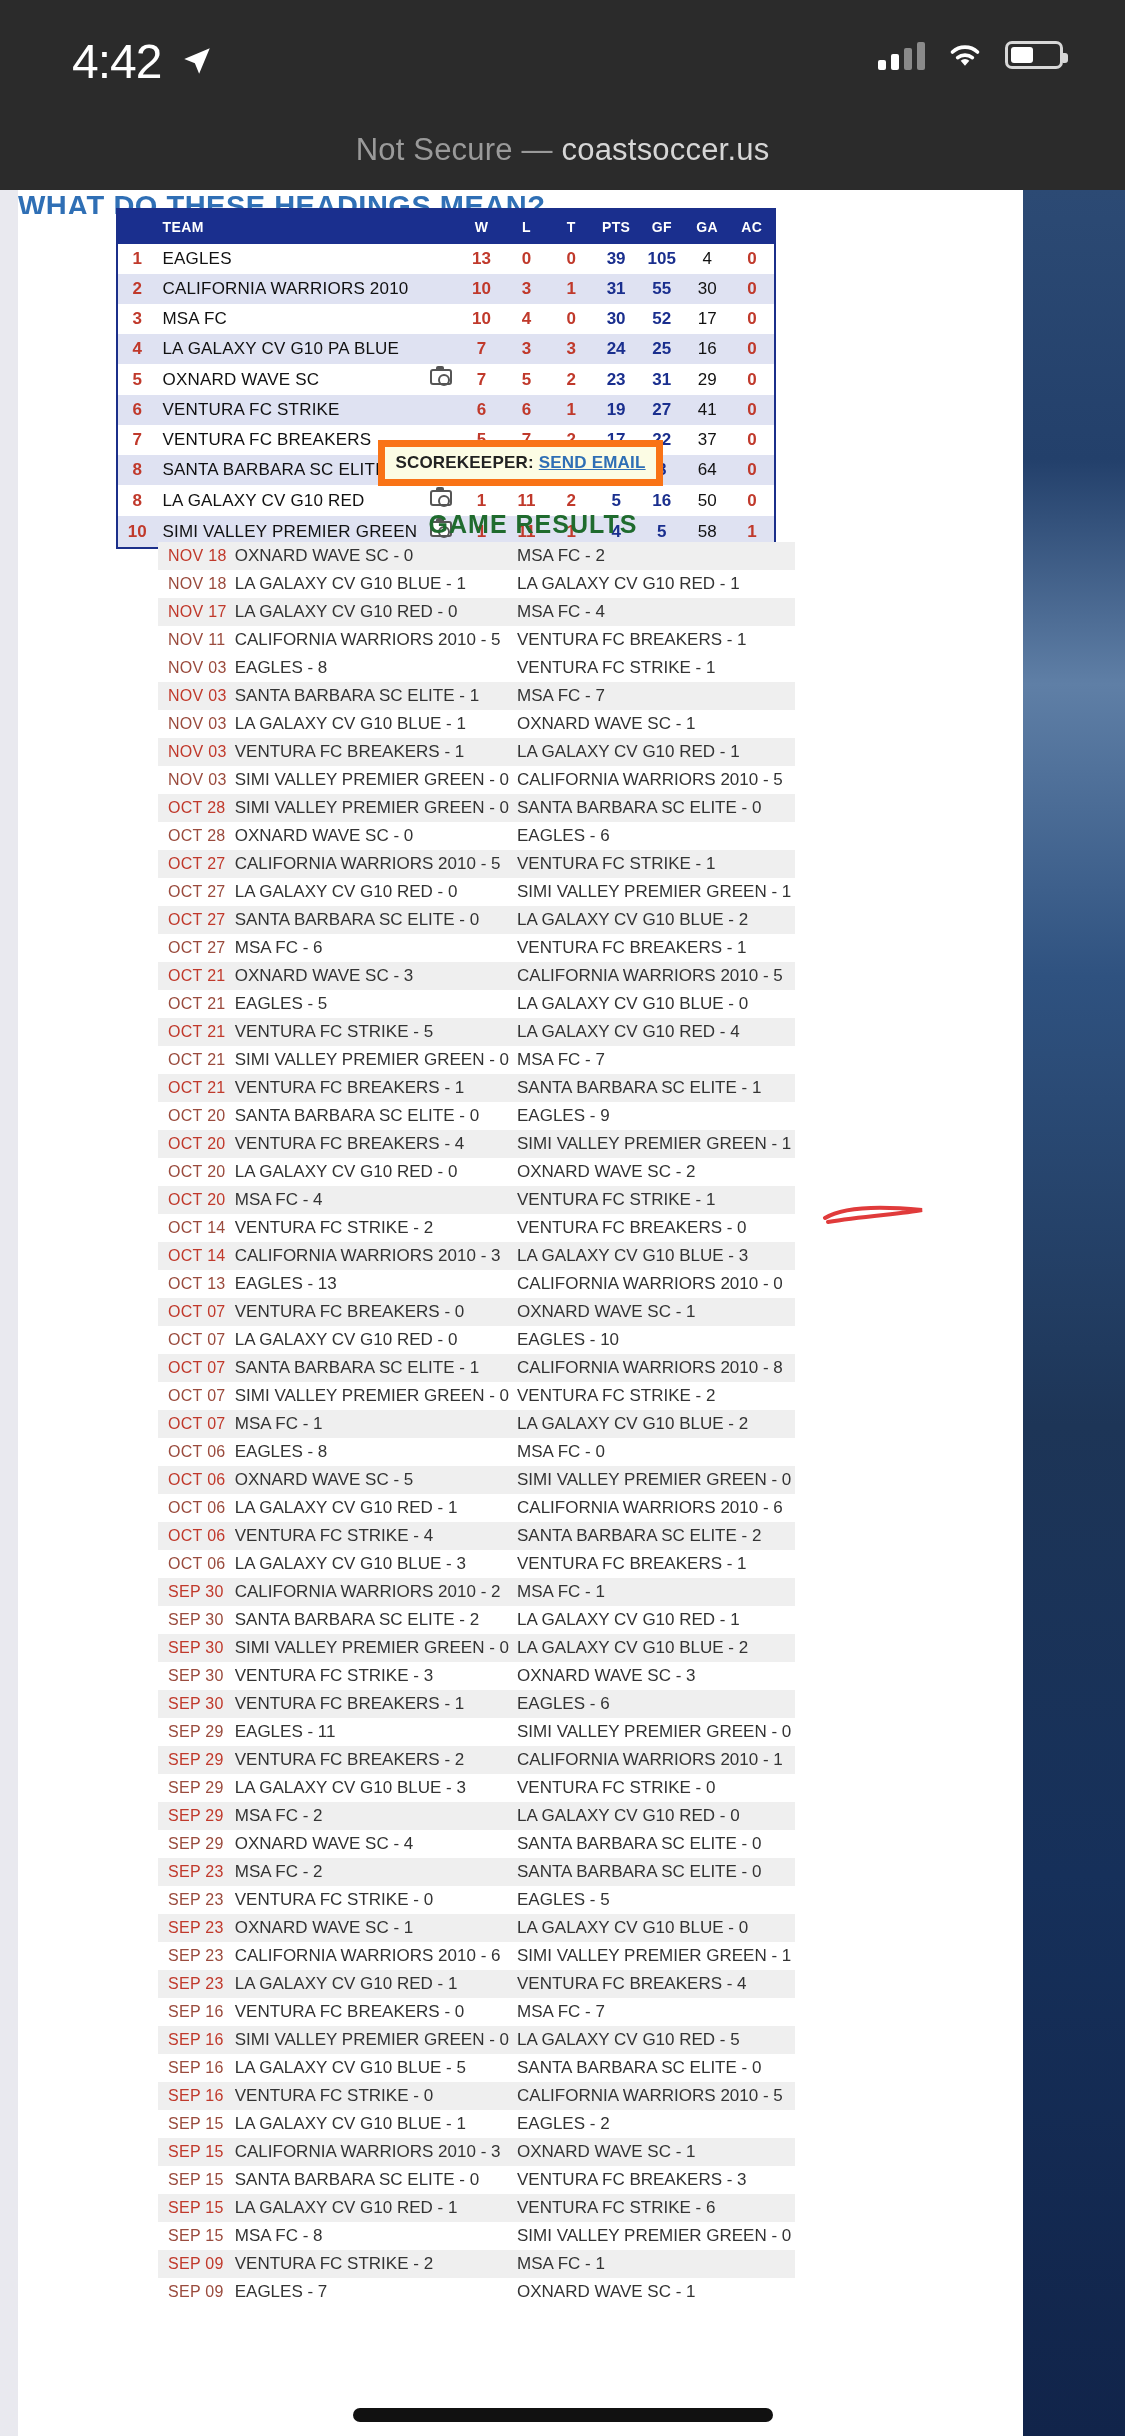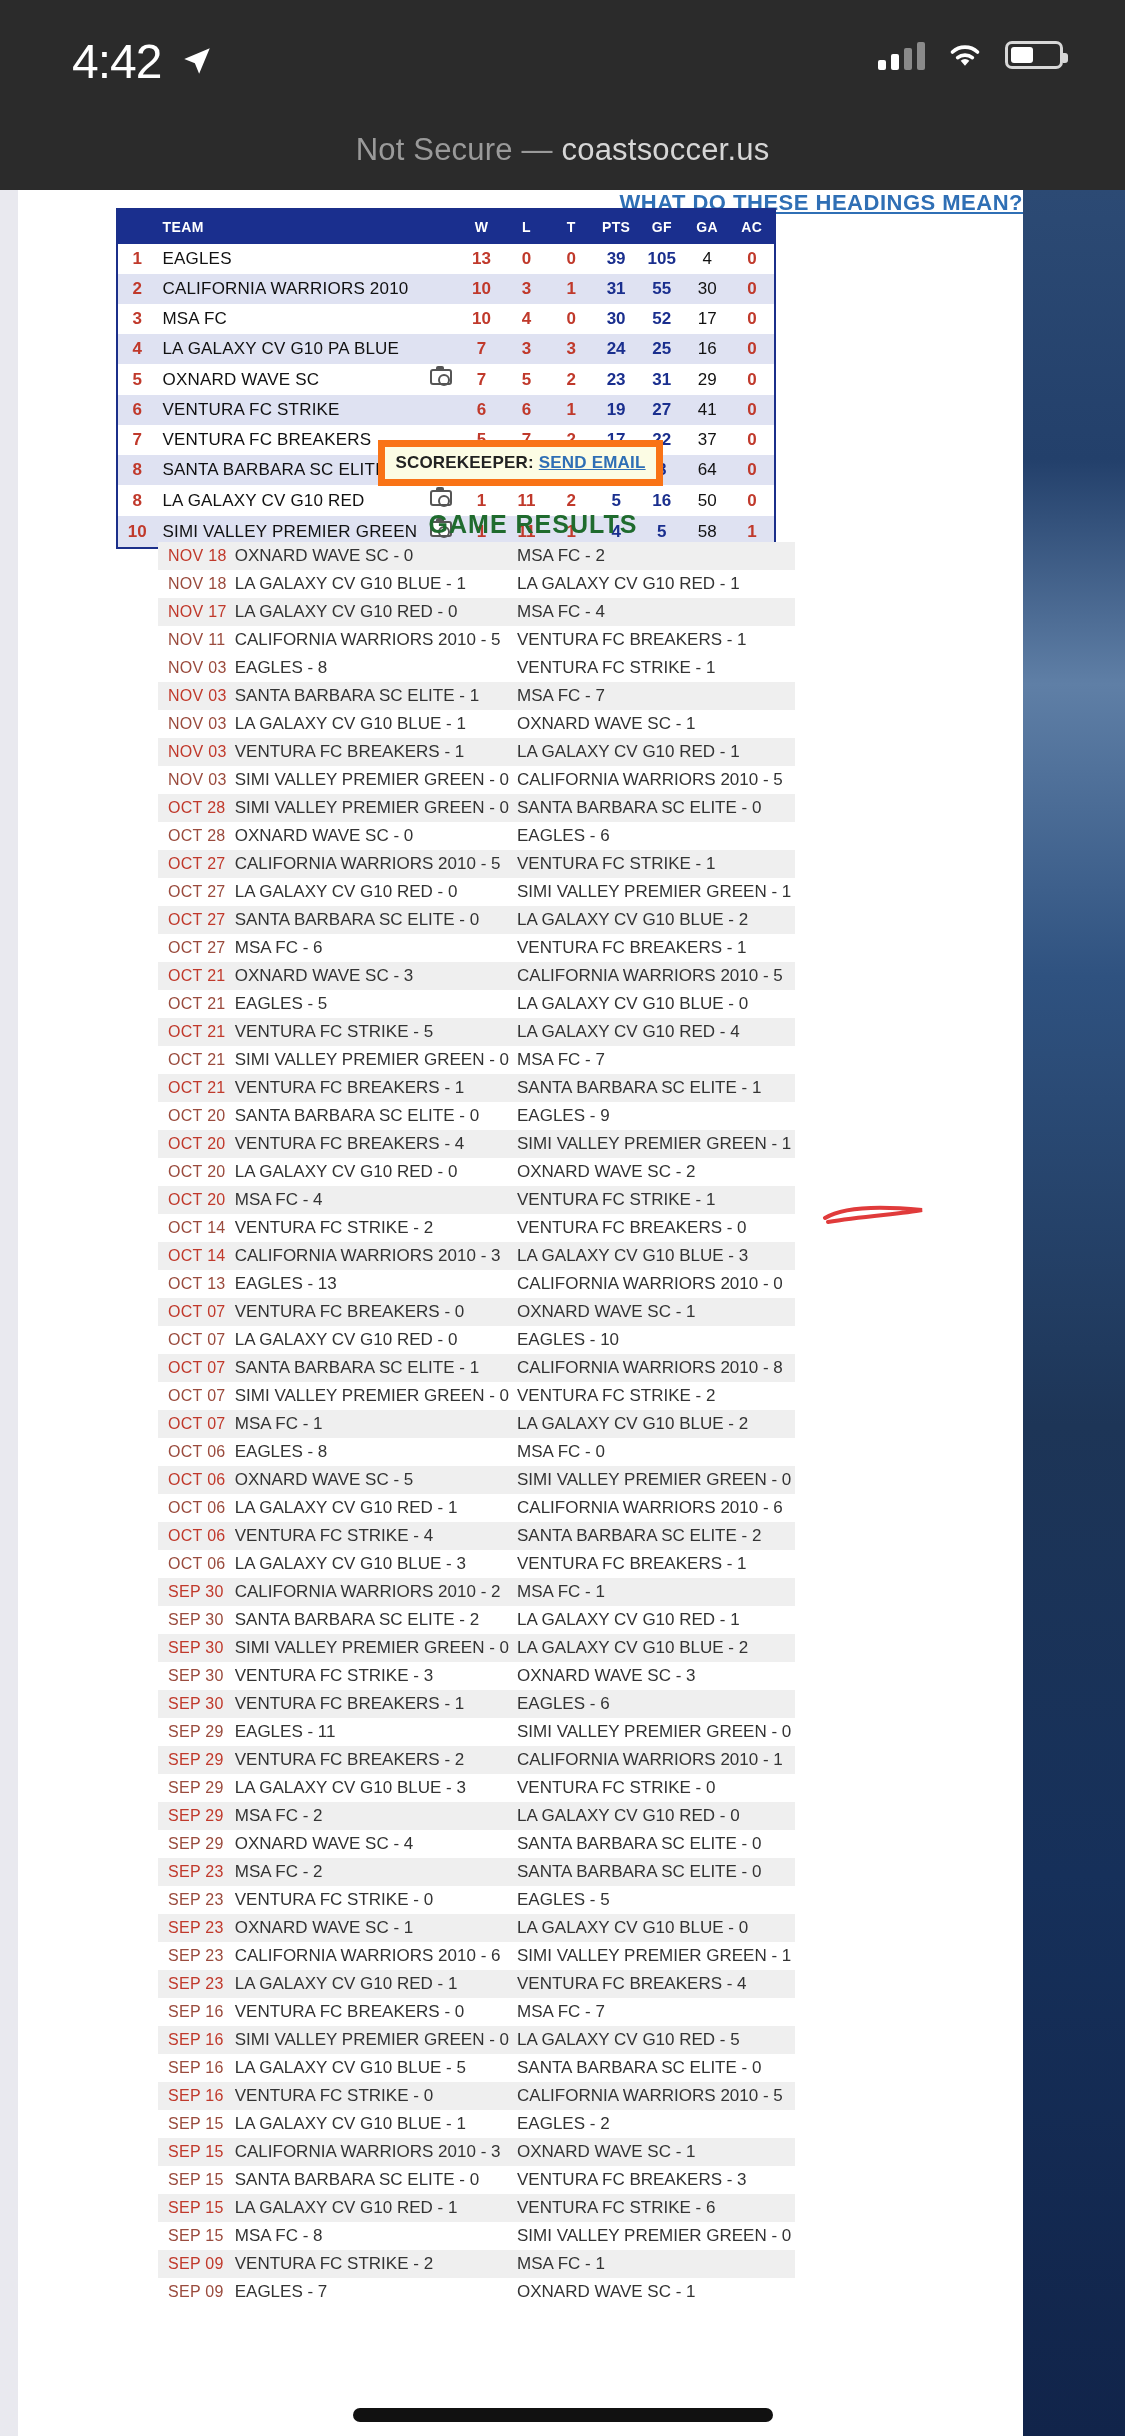--- a/index.html
+++ b/index.html
@@ -82,22 +82,22 @@
     background: linear-gradient(180deg,#3c5c87,#27416a);
   }
   .sheet {
     position: absolute; top: 0; left: 18px; width: 1005px; height: 2246px;
     background: #ffffff;
   }
 
   
   .headings-link {
     position: absolute; top: 0px; left: 0; width: 1005px;
-    text-align: right;
-    font-size: 22px; font-weight: bold; color: #2f6fb5;
+    text-align: left;
+    font-size: 29px; font-weight: bold; color: #2f6fb5;
     text-decoration: underline;
     letter-spacing: .5px;
     height: 24px; overflow: hidden;
   }
 
   
   .standings {
     position: absolute; top: 18px; left: 98px;
     width: 660px;
     border-collapse: collapse;

